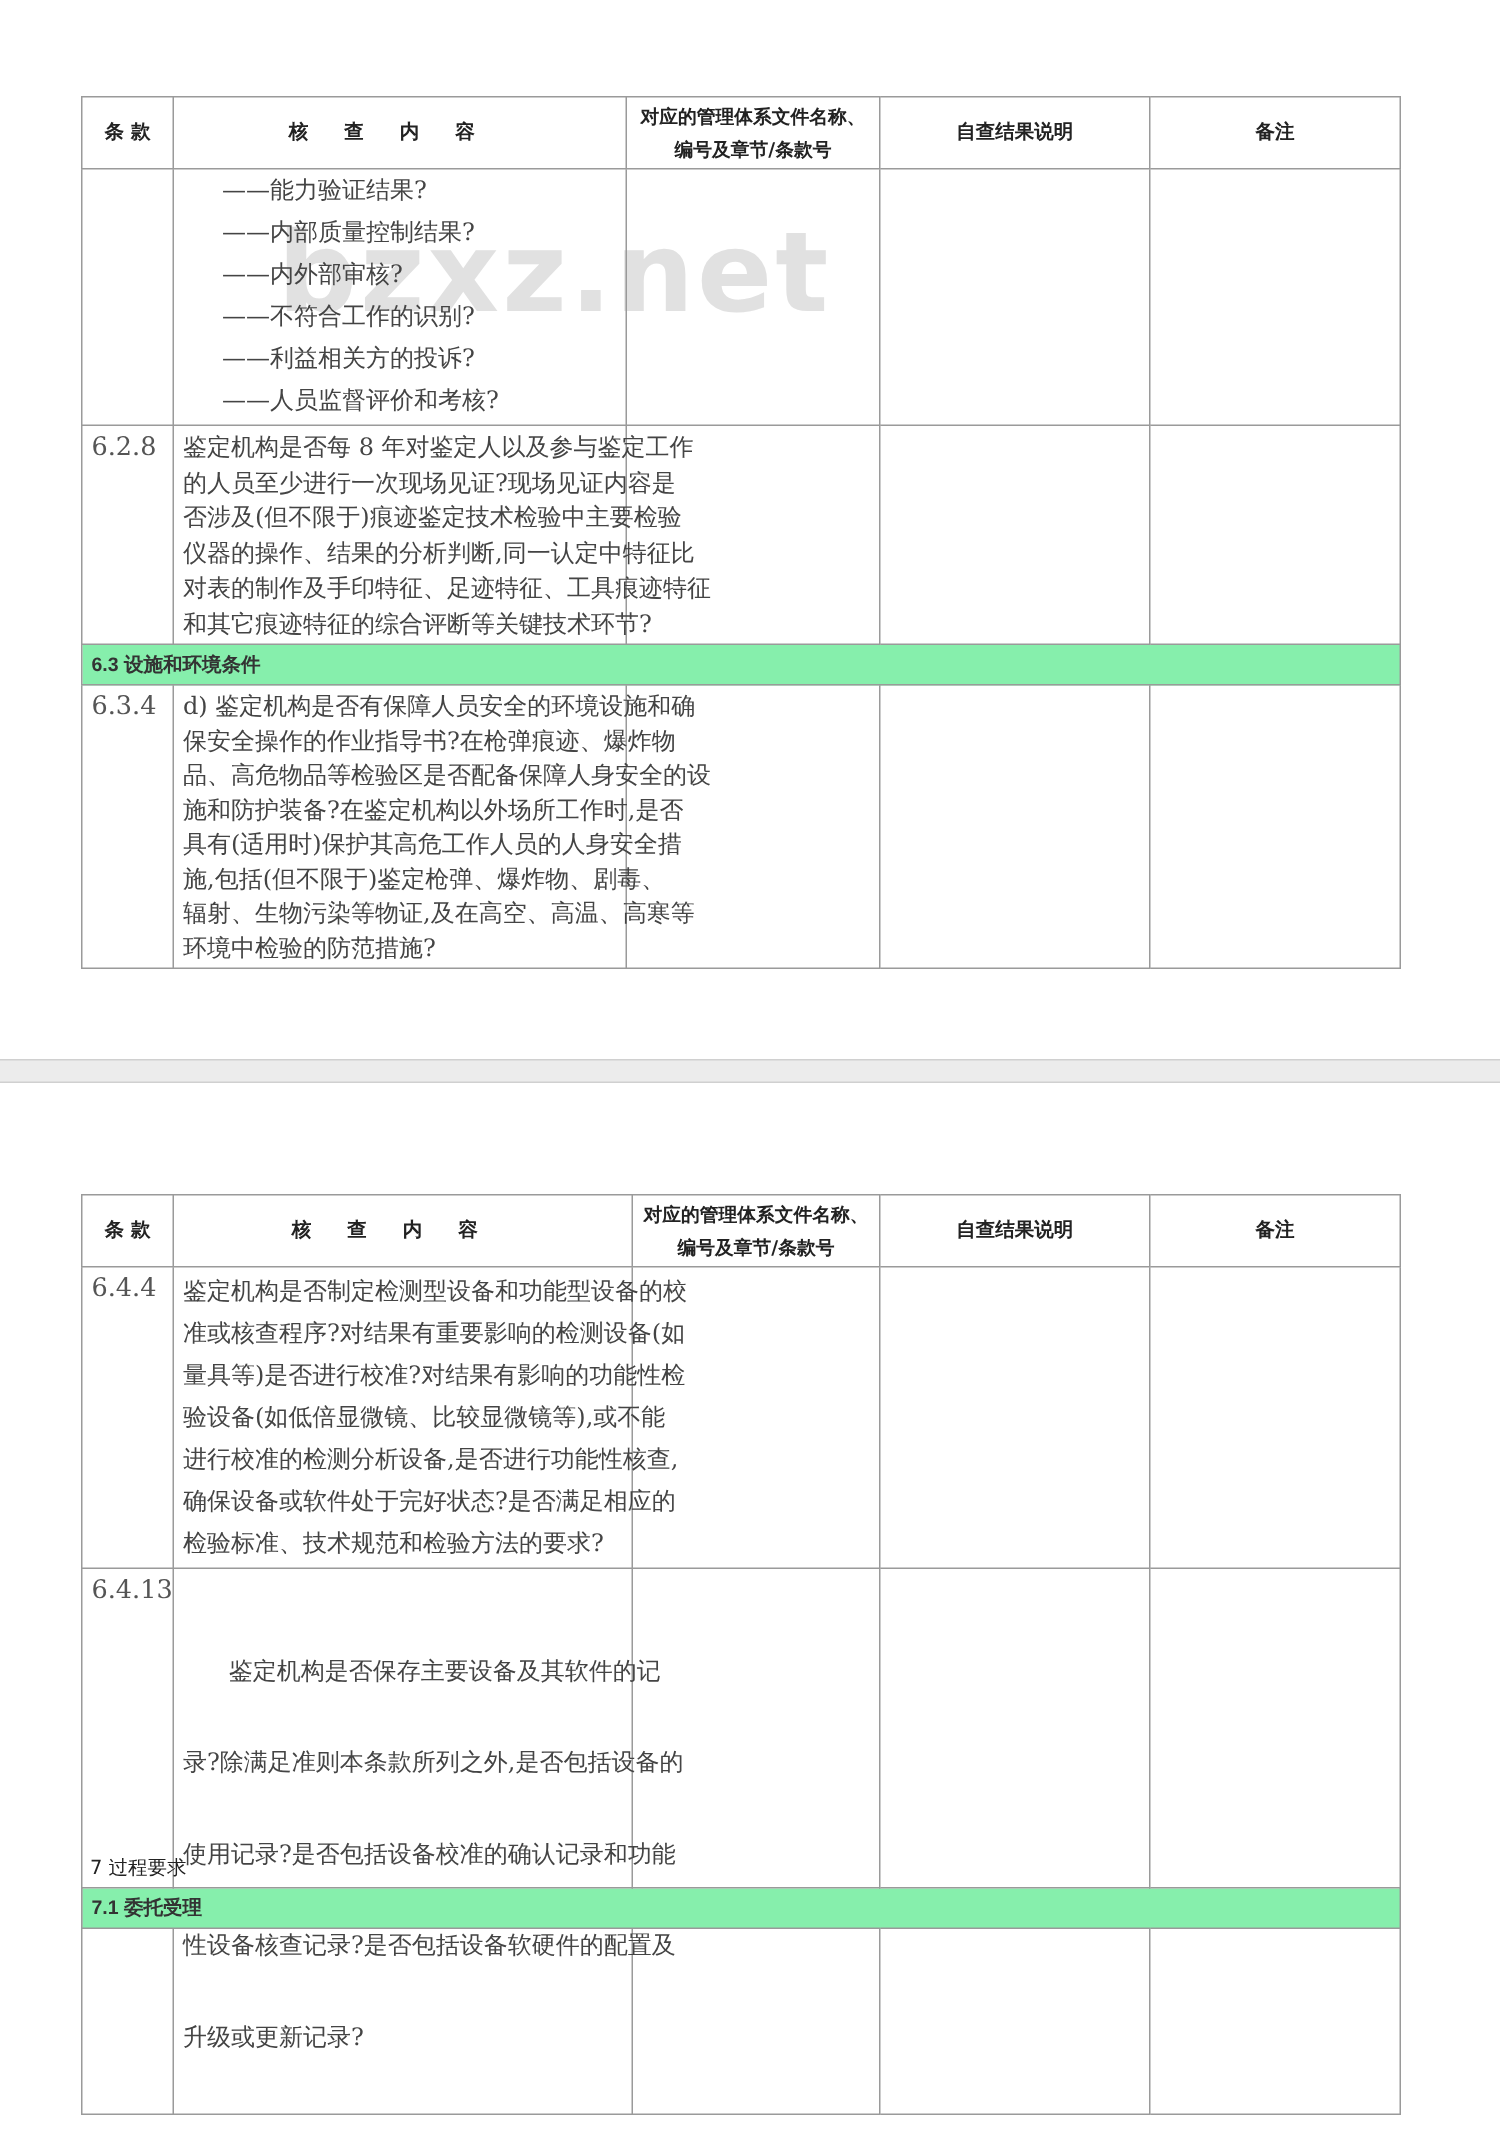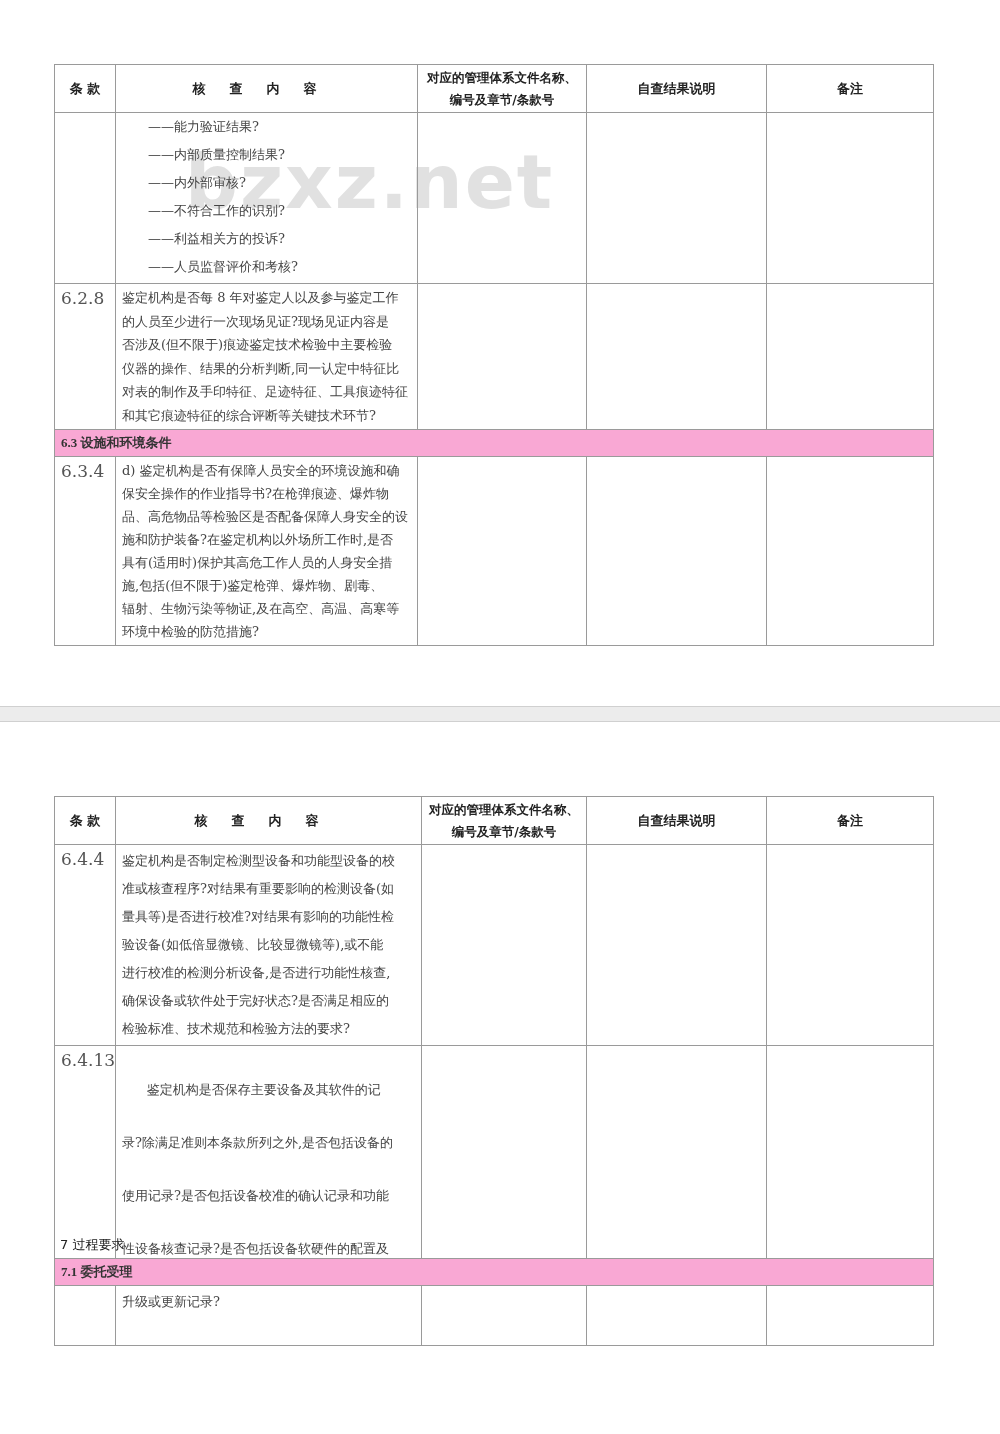--- a/index.html
+++ b/index.html
@@ -3,23 +3,23 @@
 <meta charset="utf-8">
 <style>
   html, body { margin:0; padding:0; background:#ffffff; }
   body { width:1000px; height:1434px; position:relative; overflow:hidden;
          font-family:"DejaVu Serif", "Liberation Serif", serif; color:#333; }
   table.chk { position:absolute; left:54px; width:879px; border-collapse:collapse; table-layout:fixed; }
   table.chk td, table.chk th { border:1px solid #9a9a9a; vertical-align:top; padding:0; }
   th { font-family:"DejaVu Sans", "Liberation Sans", sans-serif; font-weight:bold; font-size:13px; color:#222; text-align:center; vertical-align:middle !important; line-height:22px; }
   th.hdr-content span { letter-spacing:24px; }
   td.clause { font-size:17px; color:#555; padding:4px 0 0 6px !important; }
-  td.content { font-size:13px; color:#444; padding:2px 4px 2px 6px !important; text-align:justify; }
+  td.content { font-size:16px; color:#444; padding:2px 4px 2px 6px !important; text-align:justify; }
   td.content .line { display:block; white-space:nowrap; }
-  tr.section td { background:#f9a8d4; font-family:Liberation Serif, serif; font-weight:bold; font-size:13px; color:#333; padding:0 6px !important; height:26px; vertical-align:middle; }
+  tr.section td { background:#86efac; font-family:Liberation Sans, sans-serif; font-weight:bold; font-size:13px; color:#333; padding:0 6px !important; height:26px; vertical-align:middle; }
   .lh28 .line { line-height:28px; }
   .lh24 .line { line-height:23.5px; }
   .lh25 .line { line-height:23px; }
   .dash-list .line { padding-left:26px; line-height:28px; }
   .separator { position:absolute; left:0; top:706px; width:1000px; height:14px; background:#ececec; border-top:1px solid #d0d0d0; border-bottom:1px solid #d0d0d0; }
   .watermark { position:absolute; left:185px; top:132px; font-family:"DejaVu Sans", "Liberation Sans", sans-serif; font-weight:bold; font-size:74px; color:rgba(200,200,200,0.55); letter-spacing:2px; pointer-events:none; line-height:80px;margin-top:10px; }
   .heading7 { position:absolute; left:60px; top:1236px; font-family:"DejaVu Sans", "Liberation Sans", sans-serif; font-weight:normal; font-size:13px; color:#222; }
 </style>
 </head>
 <body>
@@ -127,21 +127,21 @@
       <span class="line">确保设备或软件处于完好状态?是否满足相应的</span>
       <span class="line">检验标准、技术规范和检验方法的要求?</span>
     </td>
     <td></td>
     <td></td>
     <td></td>
   </tr>
   <tr style="height:122px;">
     <td class="clause">6.4.13</td>
     <td class="content lh25" style="white-space:pre;">
-      <span class="line" style="white-space:pre;">      鉴定机构是否保存主要设备及其软件的记</span>
+      <span class="line" style="white-space:pre;margin-top:16px;">      鉴定机构是否保存主要设备及其软件的记</span>
       <span class="line">录?除满足准则本条款所列之外,是否包括设备的</span>
       <span class="line">使用记录?是否包括设备校准的确认记录和功能</span>
       <span class="line">性设备核查记录?是否包括设备软硬件的配置及</span>
       <span class="line">升级或更新记录?</span>
     </td>
     <td></td>
     <td></td>
     <td></td>
   </tr>
 </tbody>

